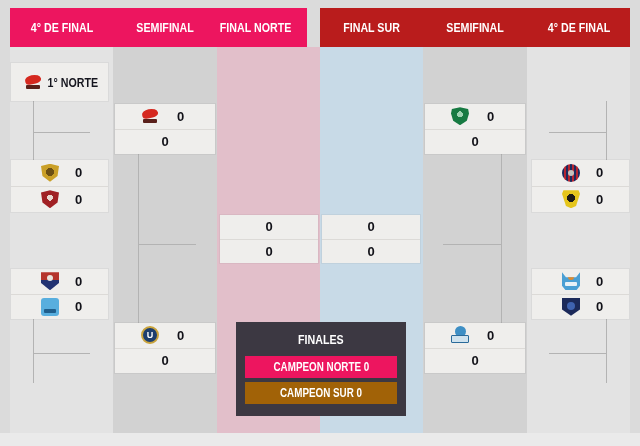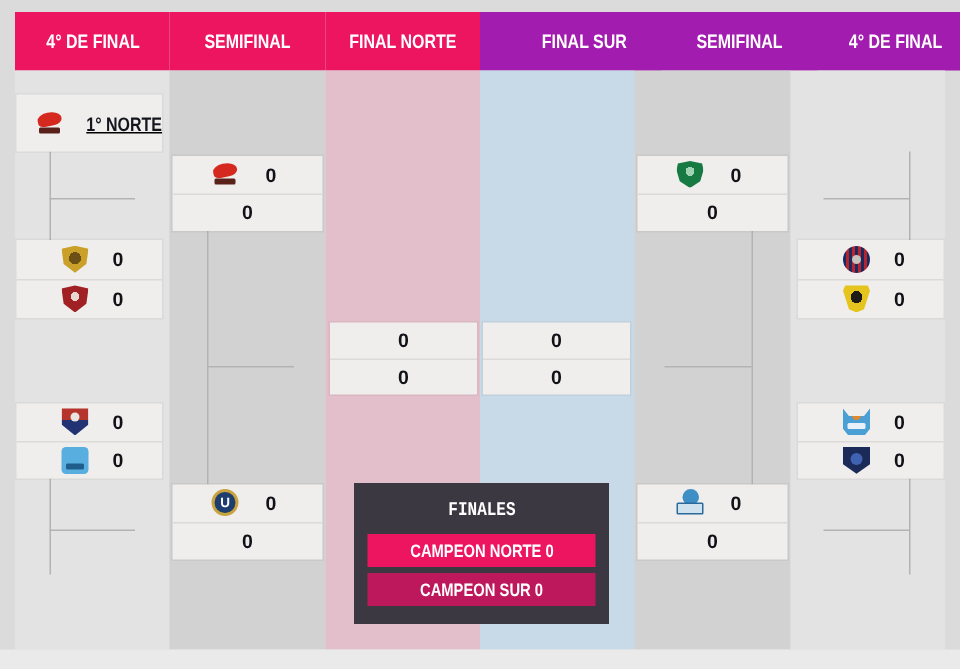--- a/index.html
+++ b/index.html
@@ -3,45 +3,45 @@
 <meta charset="utf-8">
 <style>
   html,body{margin:0;padding:0;}
   body{width:640px;height:446px;background:#dbdbdb;font-family:"Liberation Sans",sans-serif;}
   .stage{position:relative;width:640px;height:446px;overflow:hidden;background:#dbdbdb;}
   .abs{position:absolute;}
   .ctext{display:inline-block;transform:scaleX(0.82);transform-origin:center;font-weight:bold;white-space:nowrap;}
   
   .hcell{top:8px;height:39px;display:flex;align-items:center;justify-content:center;color:#fff;font-size:13px;}
   .h-norte{background:#ed155f;}
-  .h-sur{background:#a21caf;padding-left:18px;}
+  .h-sur{background:#b91c1c;}
   
   .colbg{top:47px;height:386px;}
   .bg-outer{background:#e3e3e3;}
   .bg-mid{background:#d2d2d2;}
   .bg-fnorte{background:#e2bfca;}
   .bg-fsur{background:#c8dae7;}
   
   .panel{background:#efeeec;box-shadow:0 0 0 1px rgba(0,0,0,0.04);}
-  .seed{display:flex;align-items:center;padding-left:13px;gap:10px;box-sizing:border-box;text-decoration:underline;}
+  .seed{display:flex;align-items:center;padding-left:13px;box-sizing:border-box;}
   .seed-label{font-size:13px;color:#15151e;}
   .match{display:flex;flex-direction:column;box-sizing:border-box;}
   .row{flex:1;display:flex;align-items:center;padding-left:30px;gap:16px;}
   .row-sf{padding-left:26px;gap:18px;}
   .row + .row{border-top:1px solid #dcdad7;}
   .row-center{justify-content:center;padding-left:0;gap:0;}
   .score{font-size:13px;font-weight:bold;color:#111118;}
   
   .line{background:#b3b3b3;}
   
   .finales{background:#3c3842;box-sizing:border-box;padding:10px 9px 0 9px;}
-  .finales-title{display:block;text-align:center;color:#fff;font-size:13px;height:16px;line-height:16px;margin-bottom:8px;font-family:Liberation Mono, monospace;}
+  .finales-title{display:block;text-align:center;color:#fff;font-size:13px;height:16px;line-height:16px;margin-bottom:8px;}
   .fbar{height:22px;display:flex;align-items:center;justify-content:center;color:#fff;font-size:12px;margin-bottom:4px;}
   .fbar-norte{background:#ed155f;}
-  .fbar-sur{background:#be185d;}
+  .fbar-sur{background:#a16207;}
   .bottom-strip{top:433px;left:0;width:640px;height:13px;background:#eaeaea;}
   
   .lg{width:18px;height:18px;flex:none;position:relative;}
   .lg-redbird::before{content:"";position:absolute;top:2px;left:1px;width:16px;height:9px;background:#d5281f;border-radius:60% 70% 50% 40%;transform:rotate(-12deg);}
   .lg-redbird::after{content:"";position:absolute;bottom:2px;left:2px;width:14px;height:4px;background:#5a201a;border-radius:1px;}
   .lg-goldshield{clip-path:polygon(50% 0,100% 12%,92% 68%,50% 100%,8% 68%,0 12%);background:radial-gradient(circle at 50% 45%,#6b4f14 0 4px,#caa028 4px);}
   .lg-redeagle{clip-path:polygon(50% 0,100% 12%,92% 68%,50% 100%,8% 68%,0 12%);background:radial-gradient(circle at 50% 42%,#e8d7d0 0 3px,#a02024 3px);}
   .lg-clubshield{clip-path:polygon(0 0,100% 0,100% 60%,50% 100%,0 60%);background:linear-gradient(180deg,#b5342c 0 45%,#223272 45% 100%);}
   .lg-clubshield::after{content:"";position:absolute;top:3px;left:6px;width:6px;height:6px;border-radius:50%;background:#e9e4de;}
   .lg-bluemascot{background:#58aede;border-radius:3px;}
@@ -64,21 +64,21 @@
 <body>
 
 <div class="stage">
 
   <div class="abs hcell h-norte" style="left:10px;width:103px;">
       <span class="ctext">4° DE FINAL</span>
     </div>
   <div class="abs hcell h-norte" style="left:113px;width:104px;">
       <span class="ctext">SEMIFINAL</span>
     </div>
-  <div class="abs hcell h-norte" style="left:217px;width:103px;">
+  <div class="abs hcell h-norte" style="left:204px;width:103px;">
       <span class="ctext">FINAL NORTE</span>
     </div>
   <div class="abs hcell h-sur" style="left:320px;width:103px;">
       <span class="ctext">FINAL SUR</span>
     </div>
   <div class="abs hcell h-sur" style="left:423px;width:104px;">
       <span class="ctext">SEMIFINAL</span>
     </div>
   <div class="abs hcell h-sur" style="left:527px;width:103px;">
       <span class="ctext">4° DE FINAL</span>

